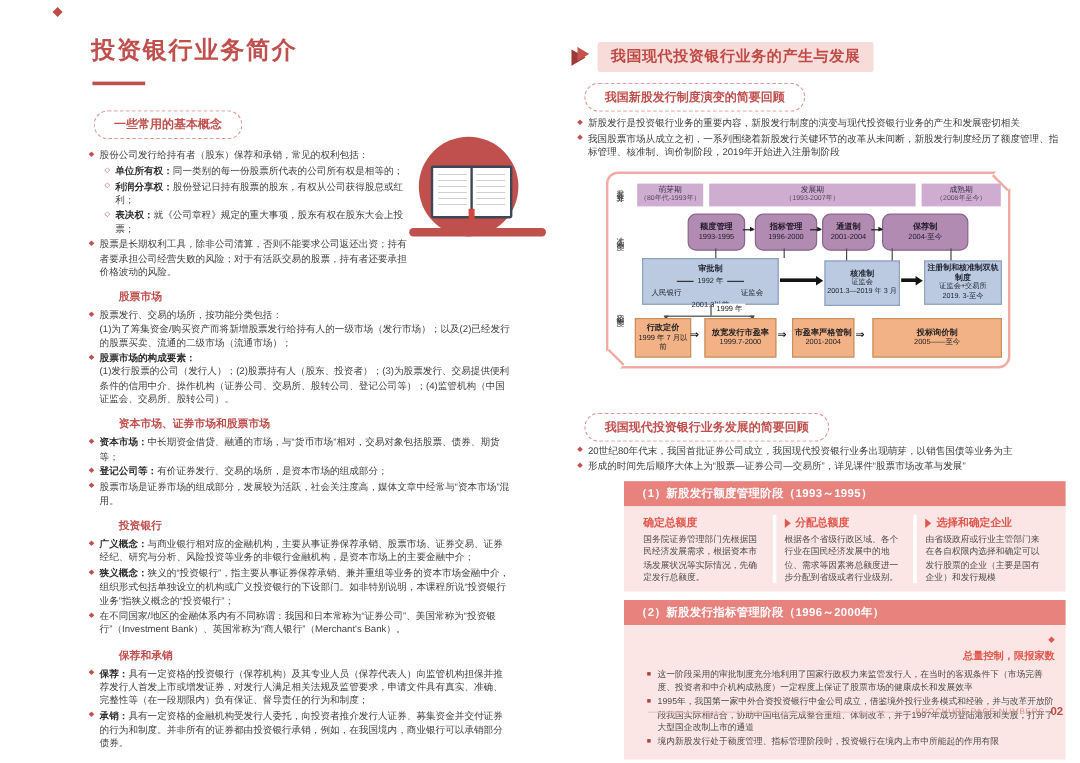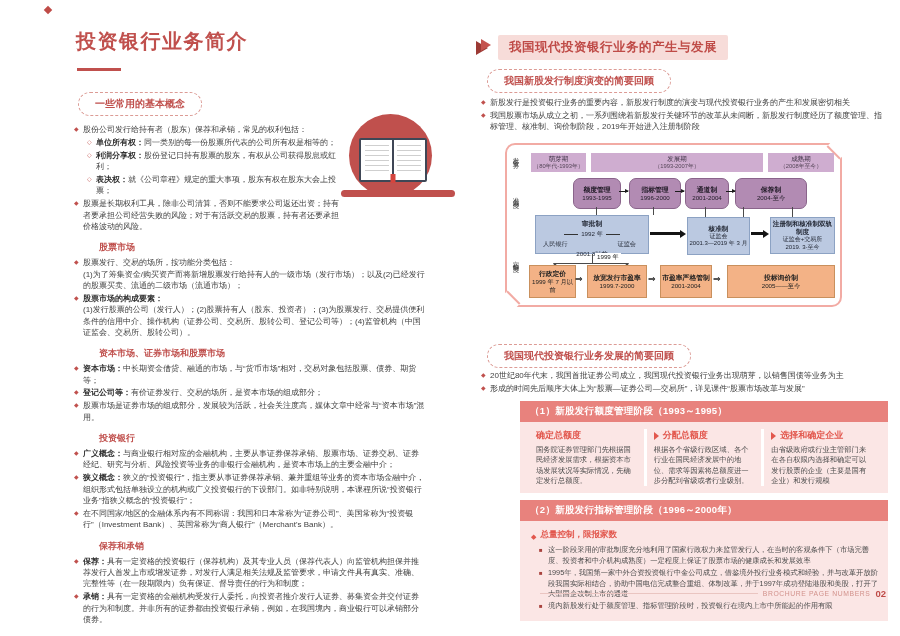--- a/index.html
+++ b/index.html
@@ -122,21 +122,21 @@
   .stage{margin-bottom:7px;}
   .stghead{background:#e8827d;color:#fff;font-weight:bold;font-size:9.5px;padding:4px 10px;letter-spacing:.3px;}
   .stgbody{background:#fbe6e5;padding:7px 9px;}
   .cols{display:flex;}
   .scol{flex:1;padding:0 7px;}
   .scol + .scol{border-left:3px solid #fff;}
   .shead{display:flex;align-items:center;color:#e2574d;font-weight:bold;font-size:9px;margin-bottom:3px;}
   .tri{width:0;height:0;border-left:5px solid #e2574d;border-top:4px solid transparent;border-bottom:4px solid transparent;margin-right:4px;flex:none;}
   .scol:first-of-type .tri{display:none;}
   .stext{font-size:7.3px;line-height:1.42;color:#4c4c4c;}
-  .s2sub{display:flex;align-items:flex-end;gap:4px;margin:1px 0 4px 2px;}
+  .s2sub{display:flex;align-items:flex-end;gap:4px;margin:1px 0 4px 2px;flex-direction:column;}
   .mk2{color:#e2574d;font-size:7px;}
   .s2t{color:#e2574d;font-weight:bold;font-size:8.5px;}
   .s2li{display:flex;margin:0 0 2px 10px;}
   .sq{color:#a8433e;font-size:6px;width:9px;flex:none;padding-top:1.5px;}
   .s2x{font-size:7.3px;line-height:1.42;color:#4c4c4c;}
 </style>
 </head>
 <body>
 
 <div class="page left">

